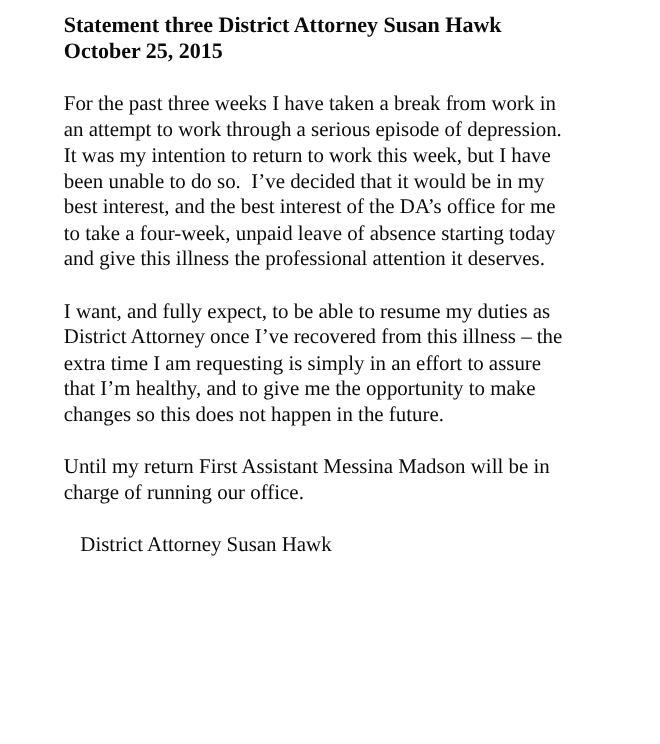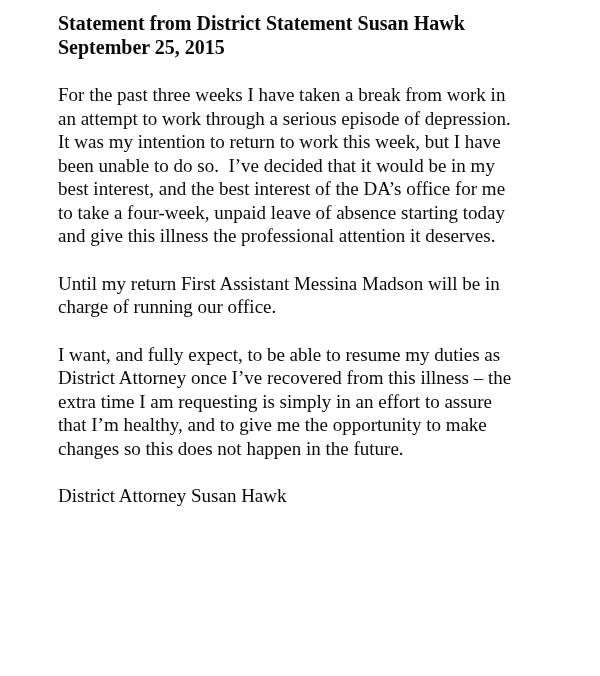--- a/index.html
+++ b/index.html
@@ -29,46 +29,46 @@
     line-height: 23.5px;
   }
   .doc-title .line {
     display: block;
   }
   .para {
     margin: 0 0 24px 0;
     white-space: pre-line;
   }
   .signature {
-    margin: 0;
+    margin: 15px;
   }
 </style>
 </head>
 <body>
 
 <div class="page">
 
   <h1 class="doc-title">
-    <span class="line">Statement from District Statement Susan Hawk</span>
-    <span class="line">September 25, 2015</span>
+    <span class="line">Statement three District Attorney Susan Hawk</span>
+    <span class="line">October 25, 2015</span>
   </h1>
 
   <p class="para">For the past three weeks I have taken a break from work in
 an attempt to work through a serious episode of depression.
 It was my intention to return to work this week, but I have
 been unable to do so.&nbsp; I’ve decided that it would be in my
 best interest, and the best interest of the DA’s office for me
 to take a four-week, unpaid leave of absence starting today
 and give this illness the professional attention it deserves.</p>
 
-  <p class="para">Until my return First Assistant Messina Madson will be in
-charge of running our office.</p>
-
   <p class="para">I want, and fully expect, to be able to resume my duties as
 District Attorney once I’ve recovered from this illness – the
 extra time I am requesting is simply in an effort to assure
 that I’m healthy, and to give me the opportunity to make
 changes so this does not happen in the future.</p>
+
+  <p class="para">Until my return First Assistant Messina Madson will be in
+charge of running our office.</p>
 
 
   <p class="para signature">District Attorney Susan Hawk</p>
 
 </div>
 
 </body></html>

